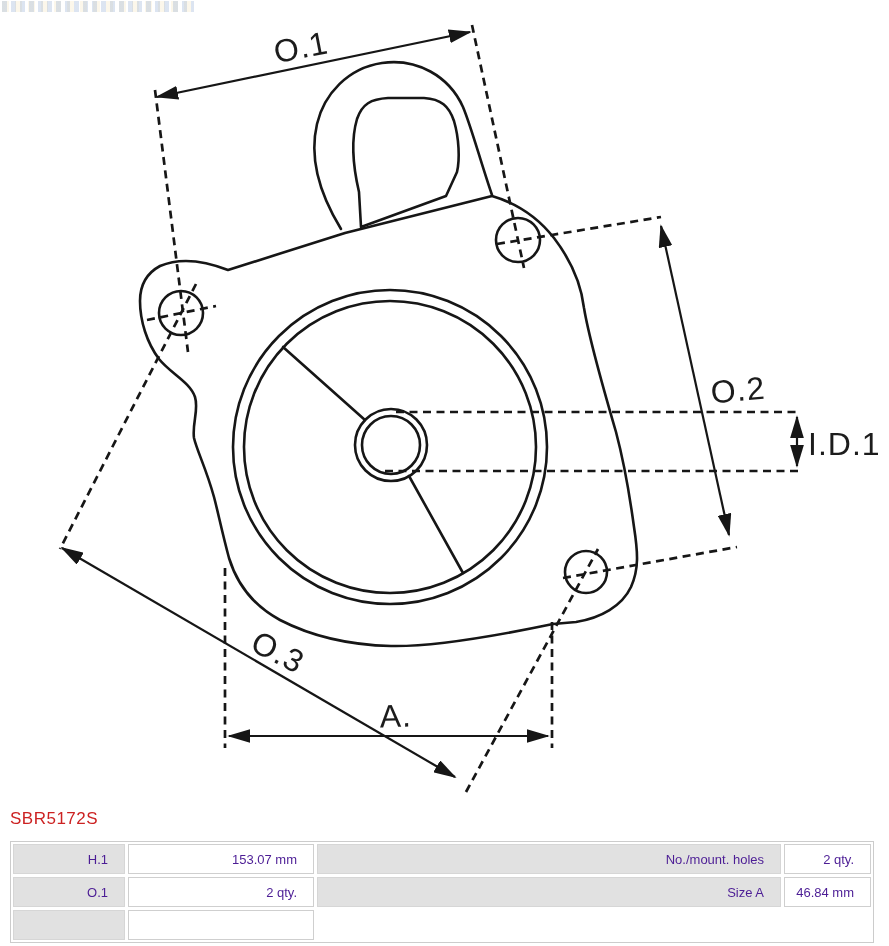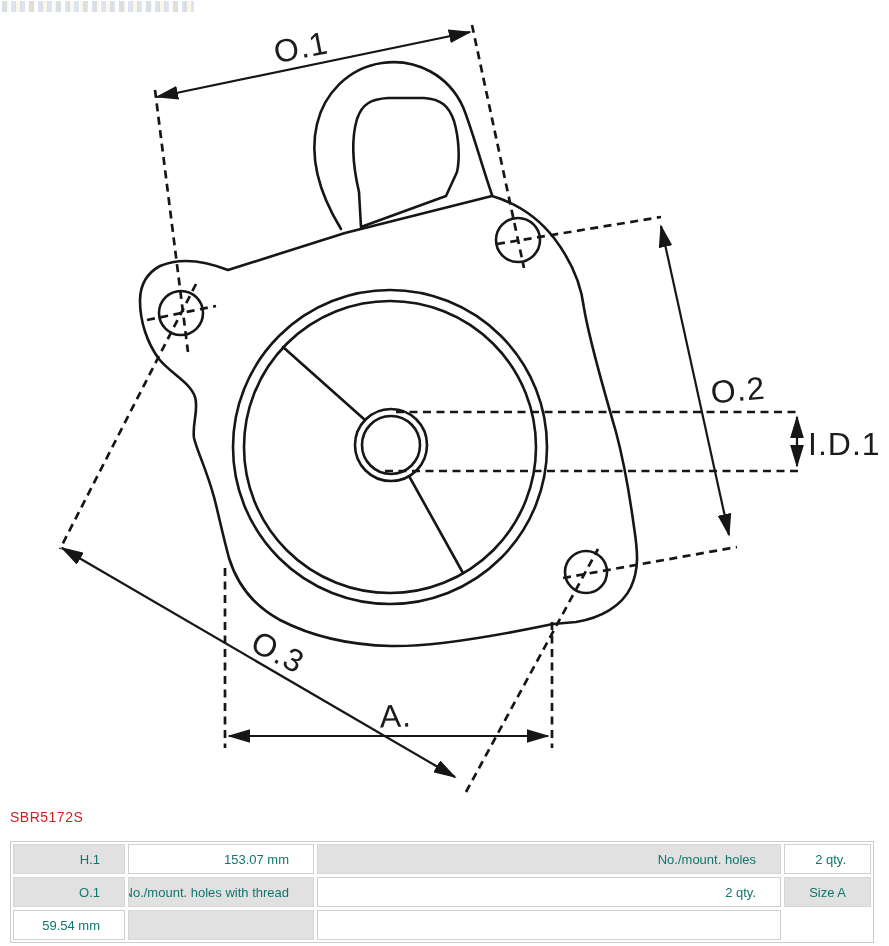--- a/index.html
+++ b/index.html
@@ -18,31 +18,31 @@
   #drawing .ol{fill:none;stroke:#161616;stroke-width:2.6;stroke-linejoin:round;stroke-linecap:round;}
   #drawing .dash{fill:none;stroke:#161616;stroke-width:2.7;stroke-dasharray:8 5.5;stroke-linecap:butt;}
   #drawing .dim{fill:none;stroke:#161616;stroke-width:2.2;}
   #drawing .ah{fill:#161616;stroke:none;}
   #drawing text{
     font-family:"Liberation Sans", sans-serif;
     font-size:32px;fill:#1c1c1c;letter-spacing:1px;
   }
   .part-number{
     position:absolute;left:10px;top:809px;
-    font-size:14px;font-weight:400;color:#cc2222;letter-spacing:0.5px;
+    font-size:17px;font-weight:400;color:#cc2222;letter-spacing:0.5px;
   }
   .spec-table{
     position:absolute;left:10px;top:841px;width:864px;
     border:1px solid #cccccc;background:#ffffff;padding:2px;
     display:grid;grid-template-columns:112px 186px 464px 1fr;
     grid-auto-rows:30px;gap:3px;box-sizing:border-box;
   }
   .cell{
     display:flex;align-items:center;justify-content:flex-end;
-    padding-right:24px;font-size:13px;color:#0f766e;
+    padding-right:16px;font-size:13px;color:#4c1d95;
     border:1px solid #cfcfcf;background:#ffffff;box-sizing:border-box;
     white-space:nowrap;overflow:hidden;
   }
   .cell.gray{background:#e1e1e1;border-color:#d6d6d6;}
 </style>
 </head>
 <body>
 
 <div class="artifact"></div>
 
@@ -121,20 +121,19 @@
 <div class="part-number" style="color: rgb(204, 34, 34);">SBR5172S</div>
 
 <div class="spec-table">
 
   <div class="cell gray">H.1</div>
   <div class="cell">153.07 mm</div>
   <div class="cell gray">No./mount. holes</div>
   <div class="cell">2 qty.</div>
 
   <div class="cell gray">O.1</div>
-  <div class="cell gray">No./mount. holes with thread</div>
   <div class="cell">2 qty.</div>
 
   <div class="cell gray">Size A</div>
-  <div class="cell">59.54 mm</div>
+  <div class="cell">46.84 mm</div>
   <div class="cell gray"></div>
   <div class="cell"></div>
 </div>
 
 </body></html>

